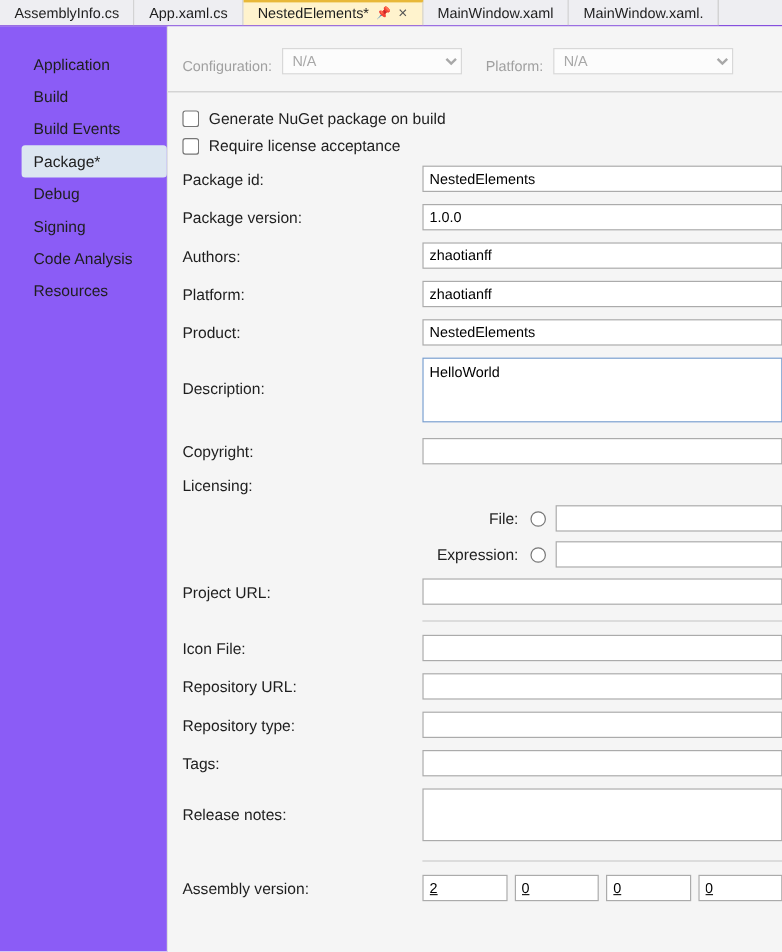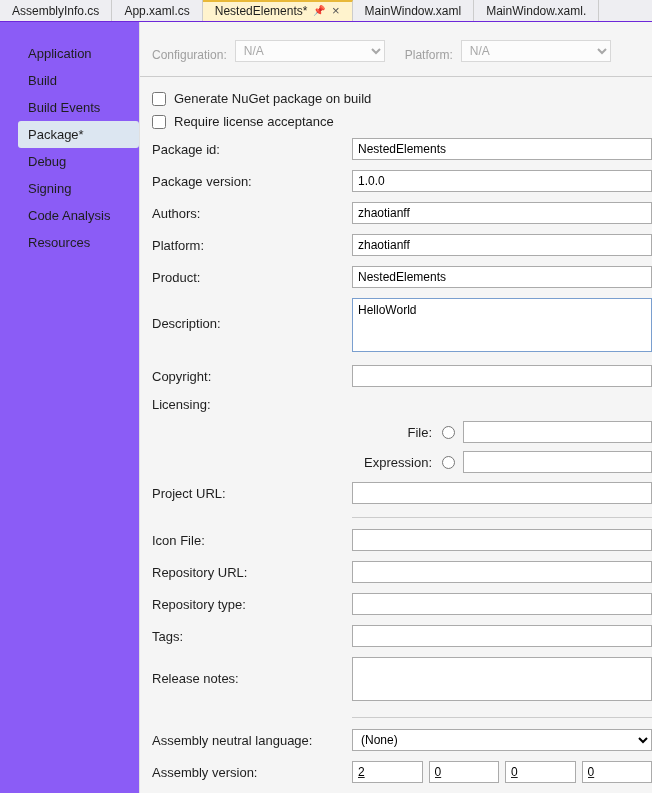--- a/index.html
+++ b/index.html
@@ -156,24 +156,20 @@
     <div class="row">
         <div class="lbl">Tags:</div>
         <div class="fld"><input type="text" value="" style=""></div>
       </div>
     <div class="row tall">
         <div class="lbl" style="padding-top:14px">Release notes:</div>
         <div class="fld"><textarea style="height: 44px; border-color: rgb(171, 171, 171);"></textarea></div>
       </div>
     <div class="divider"></div>
     <div class="row">
-        <div class="lbl">Assembly neutral language:</div>
-        <div class="fld"><select><option>(None)</option></select></div>
-      </div>
-    <div class="row">
         <div class="lbl">Assembly version:</div>
         <div class="fld ver-fields">
       <input type="text" value="2" style="">
       <input type="text" value="0" style="">
       <input type="text" value="0" style="">
       <input type="text" value="0" style="">
     </div>
       </div>
     <div class="row"></div>
   </div>

